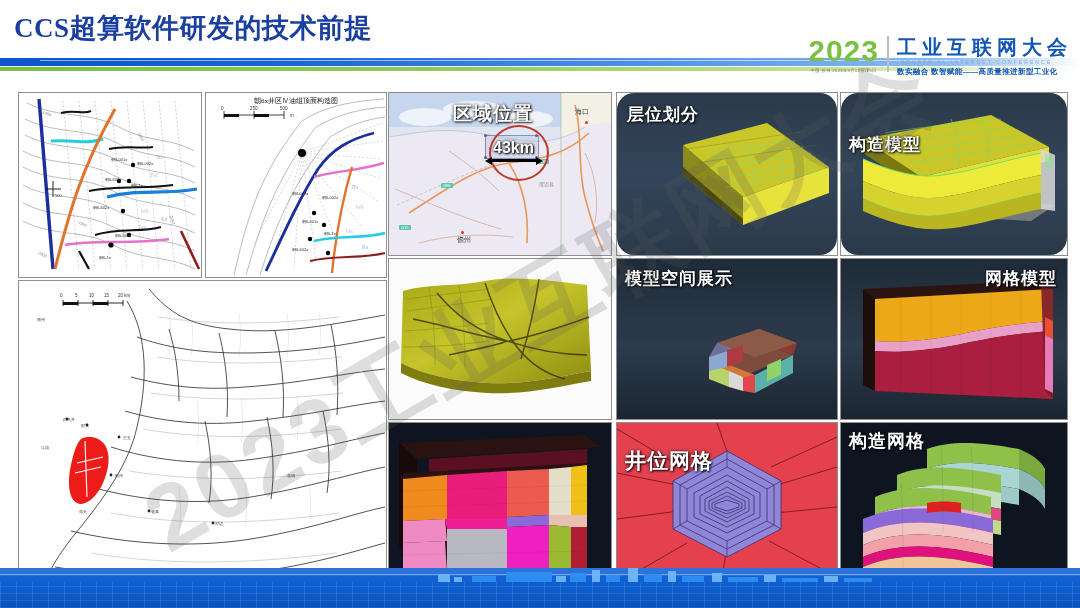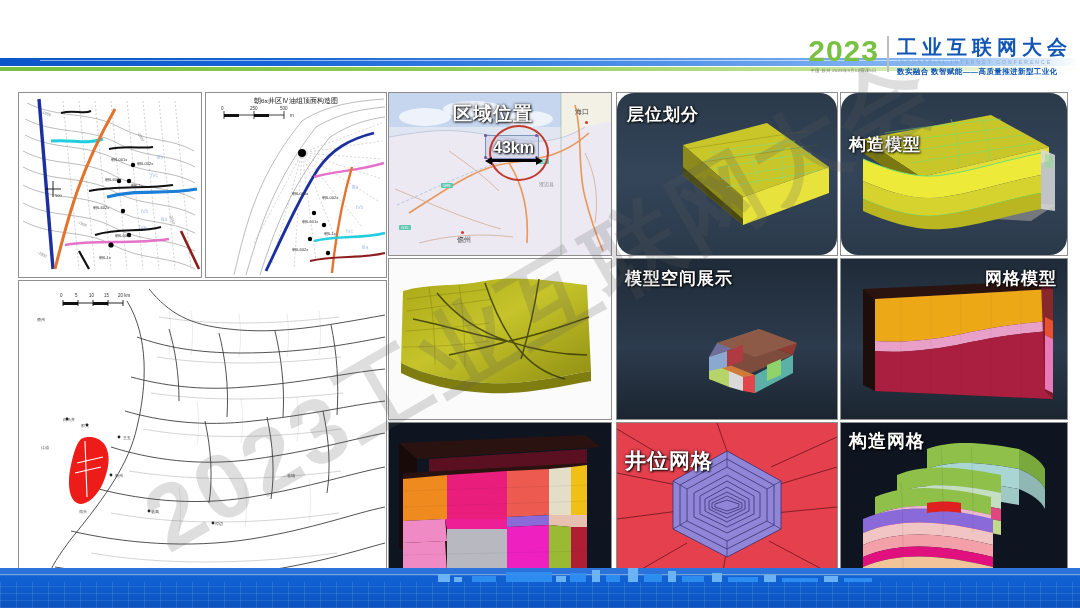--- a/index.html
+++ b/index.html
@@ -102,20 +102,21 @@
   .f-sky-band{position:absolute;left:0;top:0;width:1080px;height:8px;background:rgba(255,255,255,.10);}
   .bldg{position:absolute;bottom:26px;background:#2f8ef0;opacity:.95;}
   .bldg.l{background:#6fb6f7;}
   .f-topline{position:absolute;left:0;top:6px;width:1080px;height:1px;background:rgba(255,255,255,.35);}
 </style>
 </head>
 <body>
 
 <div class="slide">
 
+  <div class="title">CCS超算软件研发的技术前提</div>
 
   <div class="hdr-bars">
     <div class="hdr-blue"></div>
     <div class="hdr-green"></div>
   </div>
 
   <div class="logo">
     <div style="display:flex;flex-direction:column;align-items:center;">
       <div class="logo-year">2023</div>
       <div class="logo-year-sub">中国·苏州  2023年9月12日-15日</div>

